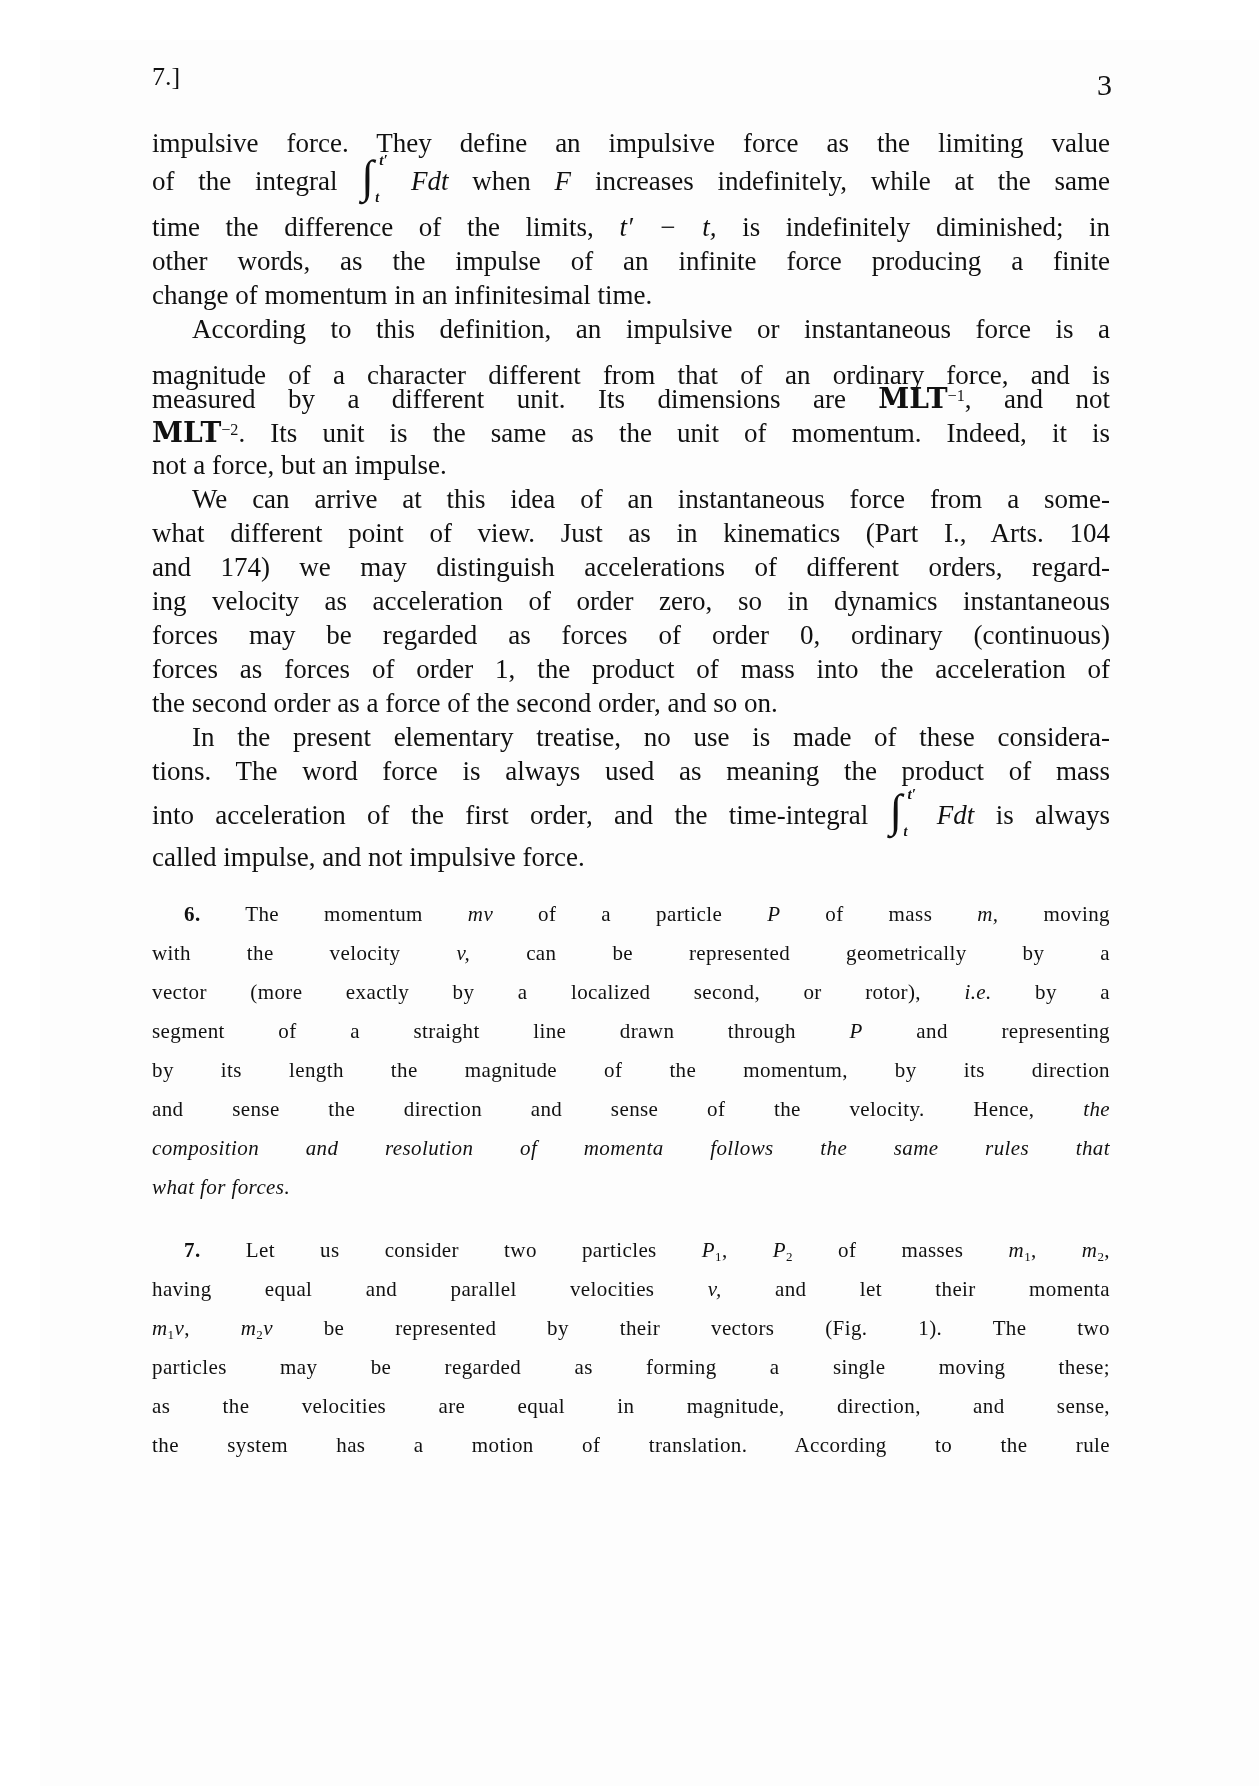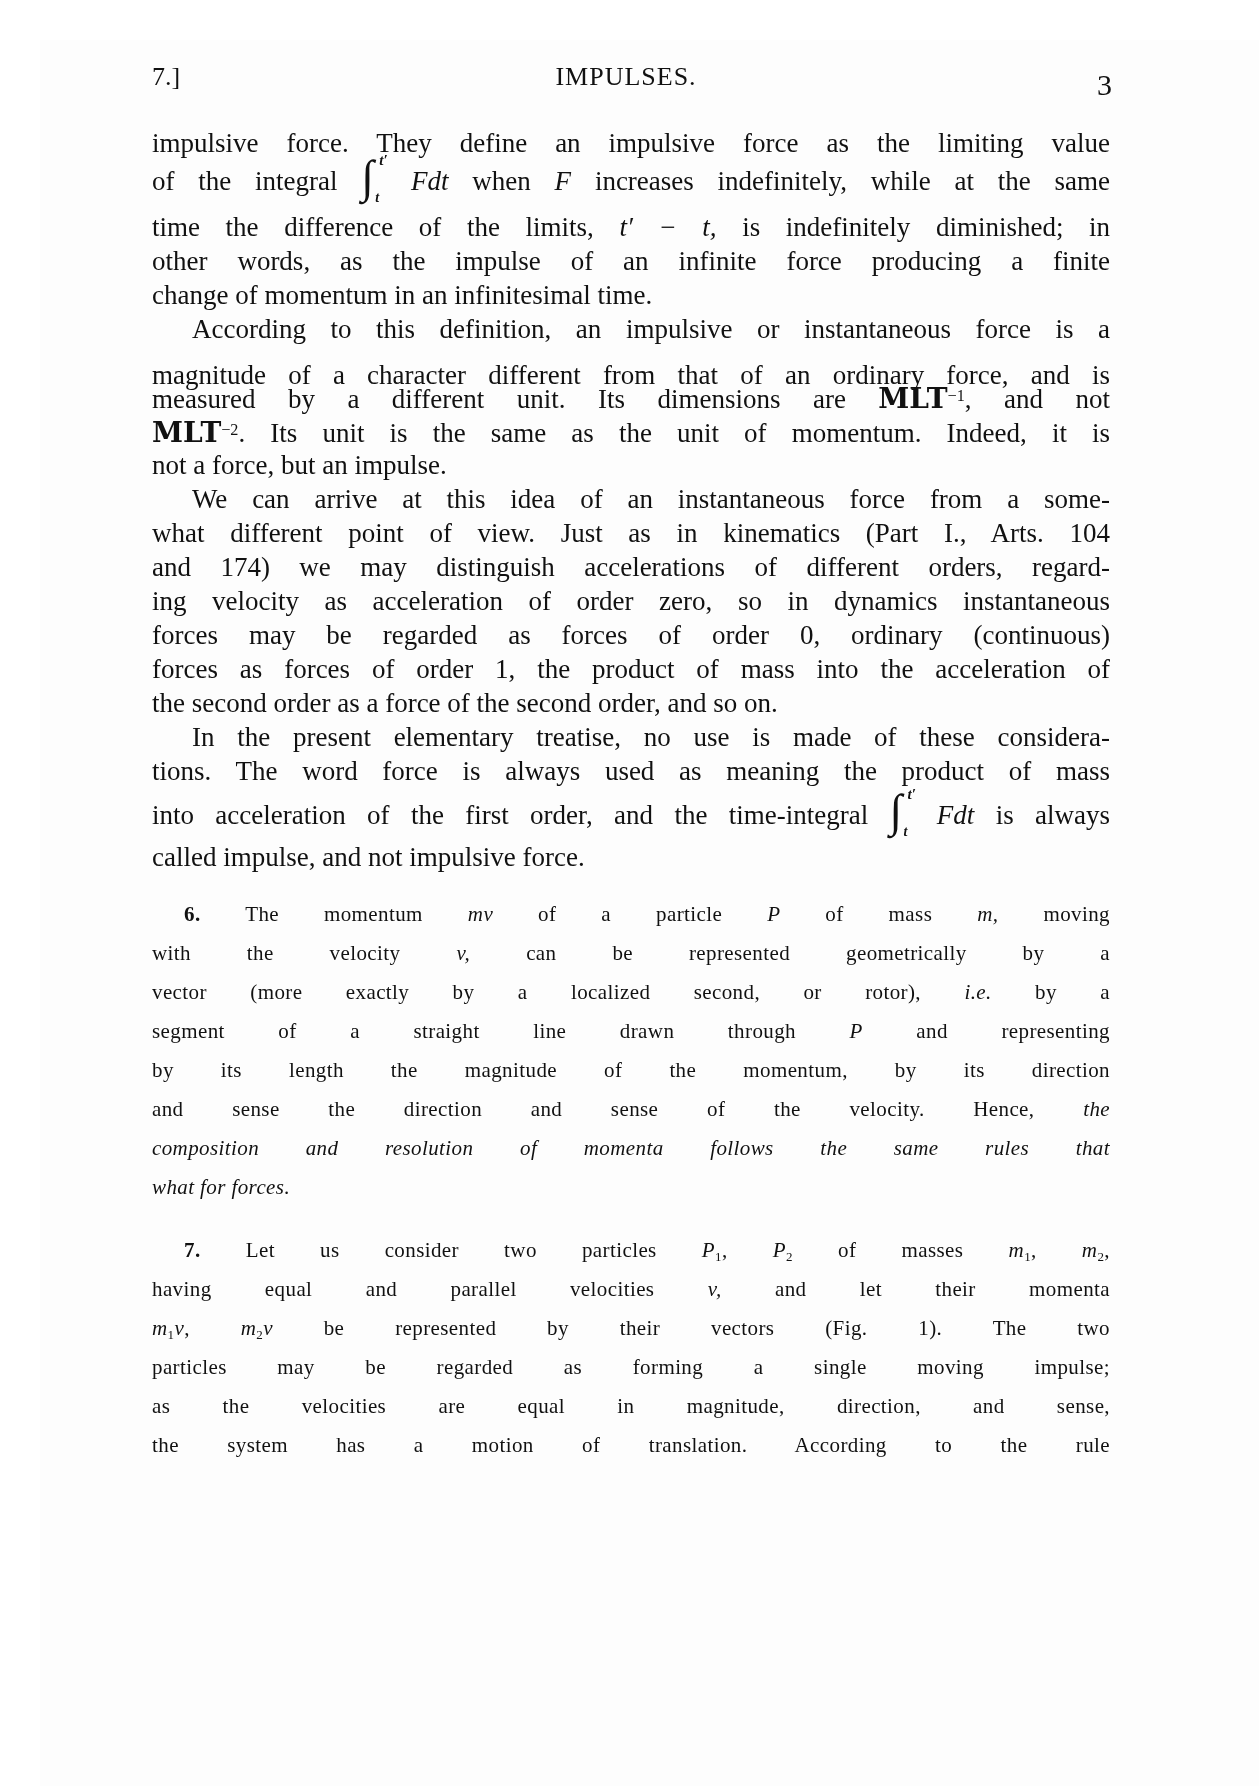--- a/index.html
+++ b/index.html
@@ -65,21 +65,20 @@
     font-size: 14px; font-style: italic; font-weight: bold;
   }
 </style>
 </head>
 <body>
 
 <div class="page"></div>
 
 <div class="header">
   <span class="hdr-left">7.]</span>
-  <span class="hdr-center">IMPULSES.</span>
   <span class="hdr-right">3</span>
 </div>
 
 <div>
 
   <div class="line small" style="top:128px"><span>impulsive force.  They define an impulsive force as the limiting value</span></div>
   <div class="line small" style="top:166px">
     <span>of the integral</span>
     <span class="integral"><span class="sign">∫</span><span class="upper">t′</span><span class="lower">t</span></span>
     <i>Fdt</i> <span>when</span> <i>F</i>
@@ -152,16 +151,16 @@
     <span><i>m</i><sub>2</sub>,</span>
   </div>
   <div class="line large" style="top:1277px">
     <span>having equal and parallel velocities</span> <i>v,</i> <span>and let their momenta</span>
   </div>
   <div class="line large" style="top:1316px">
     <span><i>m</i><sub>1</sub><i>v</i>,</span>
     <span><i>m</i><sub>2</sub><i>v</i></span>
     <span>be represented by their vectors (Fig. 1).  The two</span>
   </div>
-  <div class="line large" style="top:1355px"><span>particles may be regarded as forming a single moving impulse;</span></div>
+  <div class="line large" style="top:1355px"><span>particles may be regarded as forming a single moving these;</span></div>
   <div class="line large" style="top:1394px"><span>as the velocities are equal in magnitude, direction, and sense,</span></div>
   <div class="line large" style="top:1433px"><span>the system has a motion of translation.  According to the rule</span></div>
 </div>
 
 </body></html>

